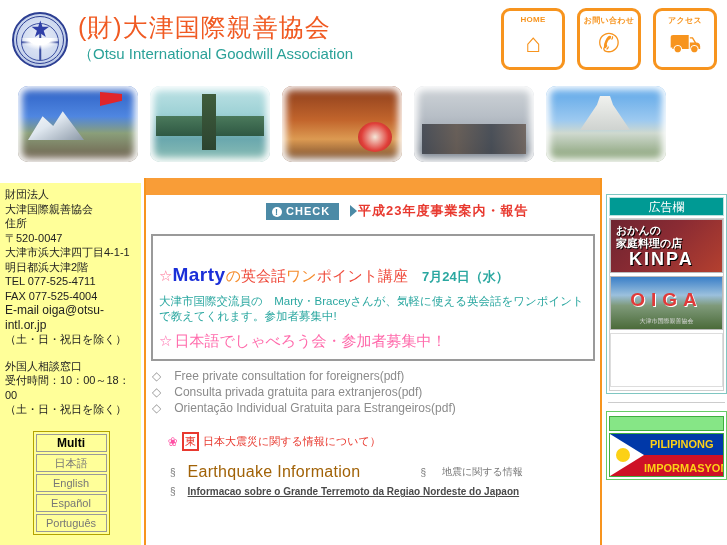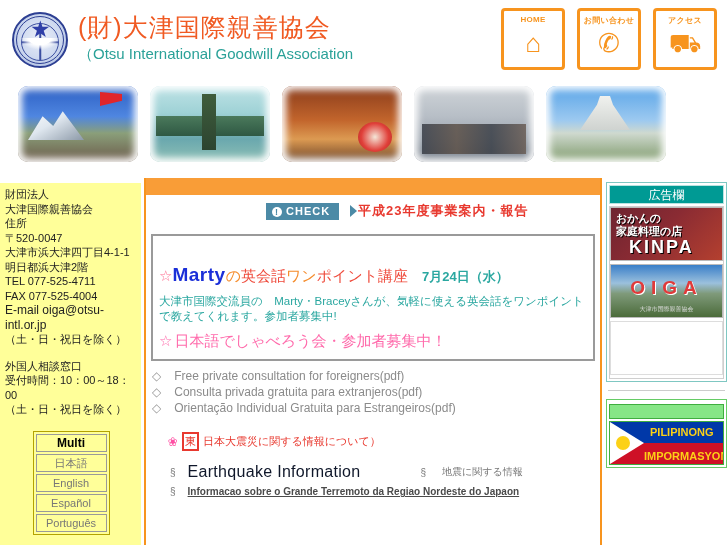--- a/index.html
+++ b/index.html
@@ -40,21 +40,21 @@
   .logo-mark .wave{
     position:absolute;left:6px;top:24px;width:40px;height:12px;
     background:radial-gradient(ellipse at 50% 0%,#ffffff 40%,rgba(255,255,255,0) 70%);
   }
   .title-block{position:absolute;left:78px;top:12px;}
   .title-jp{font-size:25px;color:#f05a22;letter-spacing:1px;line-height:30px;white-space:nowrap;}
   .title-en{font-size:15px;color:#2aa198;line-height:20px;margin-top:2px;white-space:nowrap;}
 
   .navbtns{position:absolute;right:10px;top:8px;display:flex;gap:12px;}
   .navbtn{
-    width:64px;height:62px;border:3px solid #f7941e;border-radius:4px;background:#fff;
+    width:64px;height:62px;border:3px solid #f7941e;border-radius:9px;background:#fff;
     position:relative;box-sizing:border-box;cursor:pointer;
   }
   .navbtn .cap{
     position:absolute;top:4px;left:0;right:0;text-align:center;
     font-size:8px;color:#f7941e;font-weight:bold;letter-spacing:.3px;
   }
   .navbtn .gl{
     position:absolute;left:0;right:0;top:18px;text-align:center;
     font-size:26px;line-height:28px;color:#f7941e;
   }
@@ -145,28 +145,28 @@
   .pdflist{margin:7px 0 0 6px;font-size:12px;line-height:16px;color:#8b8b8b;}
   .pdflist .d{color:#9a9a9a;margin-right:1px;}
 
   .redrow{margin:16px 0 0 22px;display:flex;align-items:center;gap:4px;}
   .redrow .flower{color:#ff4fa3;font-size:12px;}
   .redrow .rtxt{color:#e8392f;font-size:11px;border:2px solid #e8392f;padding:0 1px;letter-spacing:0;}
   .redrow .rtxt2{color:#e8392f;font-size:11px;}
 
   .eqrow{margin:12px 0 0 24px;display:flex;align-items:center;}
   .sec{color:#777;font-size:10px;margin-right:12px;}
-  .eqtitle{color:#0f172a;font-size:16px;letter-spacing:.3px;}
+  .eqtitle{color:#a16207;font-size:16px;letter-spacing:.3px;}
   .eqjp{color:#777;font-size:10px;}
   .sec2{color:#777;font-size:10px;margin:0 16px 0 60px;}
   .ptrow{margin:5px 0 0 24px;display:flex;align-items:center;}
   .ptlink{color:#4a4a4a;font-size:10px;font-weight:bold;text-decoration:underline;}
 
   
-  .rightcol{position:absolute;left:606px;top:4px;width:121px;bottom:0;background:#fff;}
+  .rightcol{position:absolute;left:606px;top:16px;width:121px;bottom:0;background:#fff;}
   .panel{border:1px solid #7fc7c2;padding:2px;background:#fff;box-sizing:border-box;}
   .panel-head{
     background:#009a94;color:#fff;text-align:center;font-size:12px;
     height:19px;line-height:19px;border:1px solid #b9e3e0;box-sizing:border-box;
   }
   .panel-body{border:1px solid #cfcfcf;margin-top:2px;padding:0;box-sizing:border-box;}
   .banner{height:52px;margin-bottom:3px;border:1px solid #bbb;position:relative;overflow:hidden;}
   .kinpa{background:linear-gradient(135deg,#6e2430 0%,#8a2b33 45%,#b4402f 100%);}
   .kinpa .l1,.kinpa .l2{position:absolute;left:5px;color:#fff;font-weight:bold;font-size:11px;text-shadow:1px 1px 0 #000;}
   .kinpa .l1{top:3px;}

